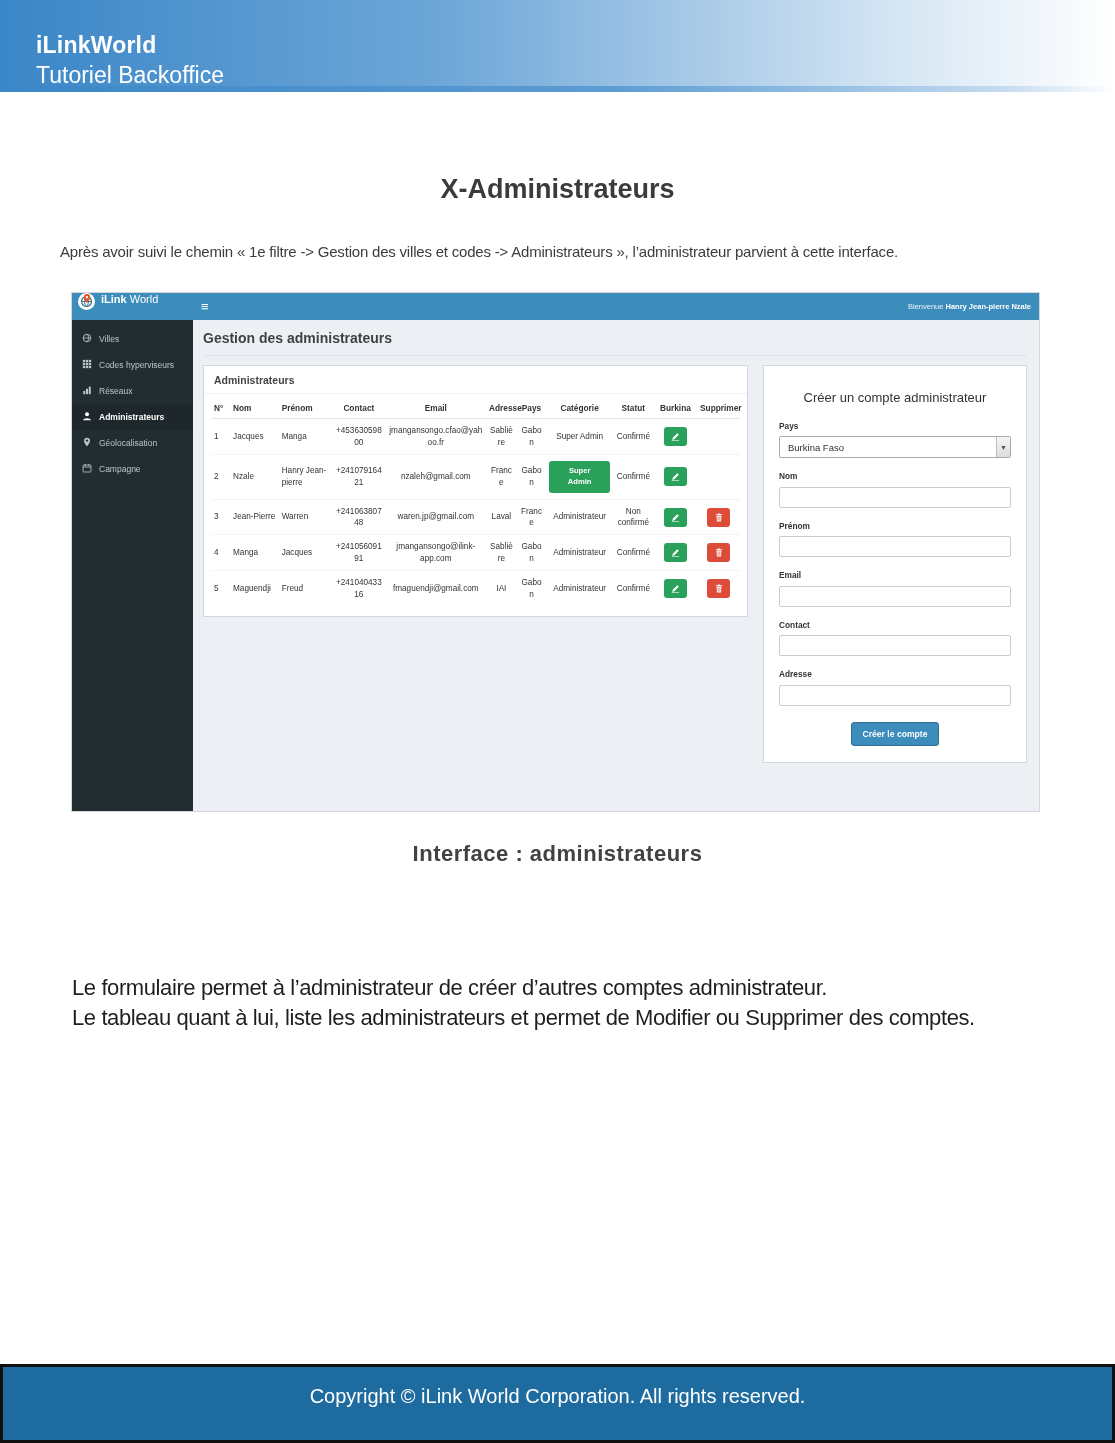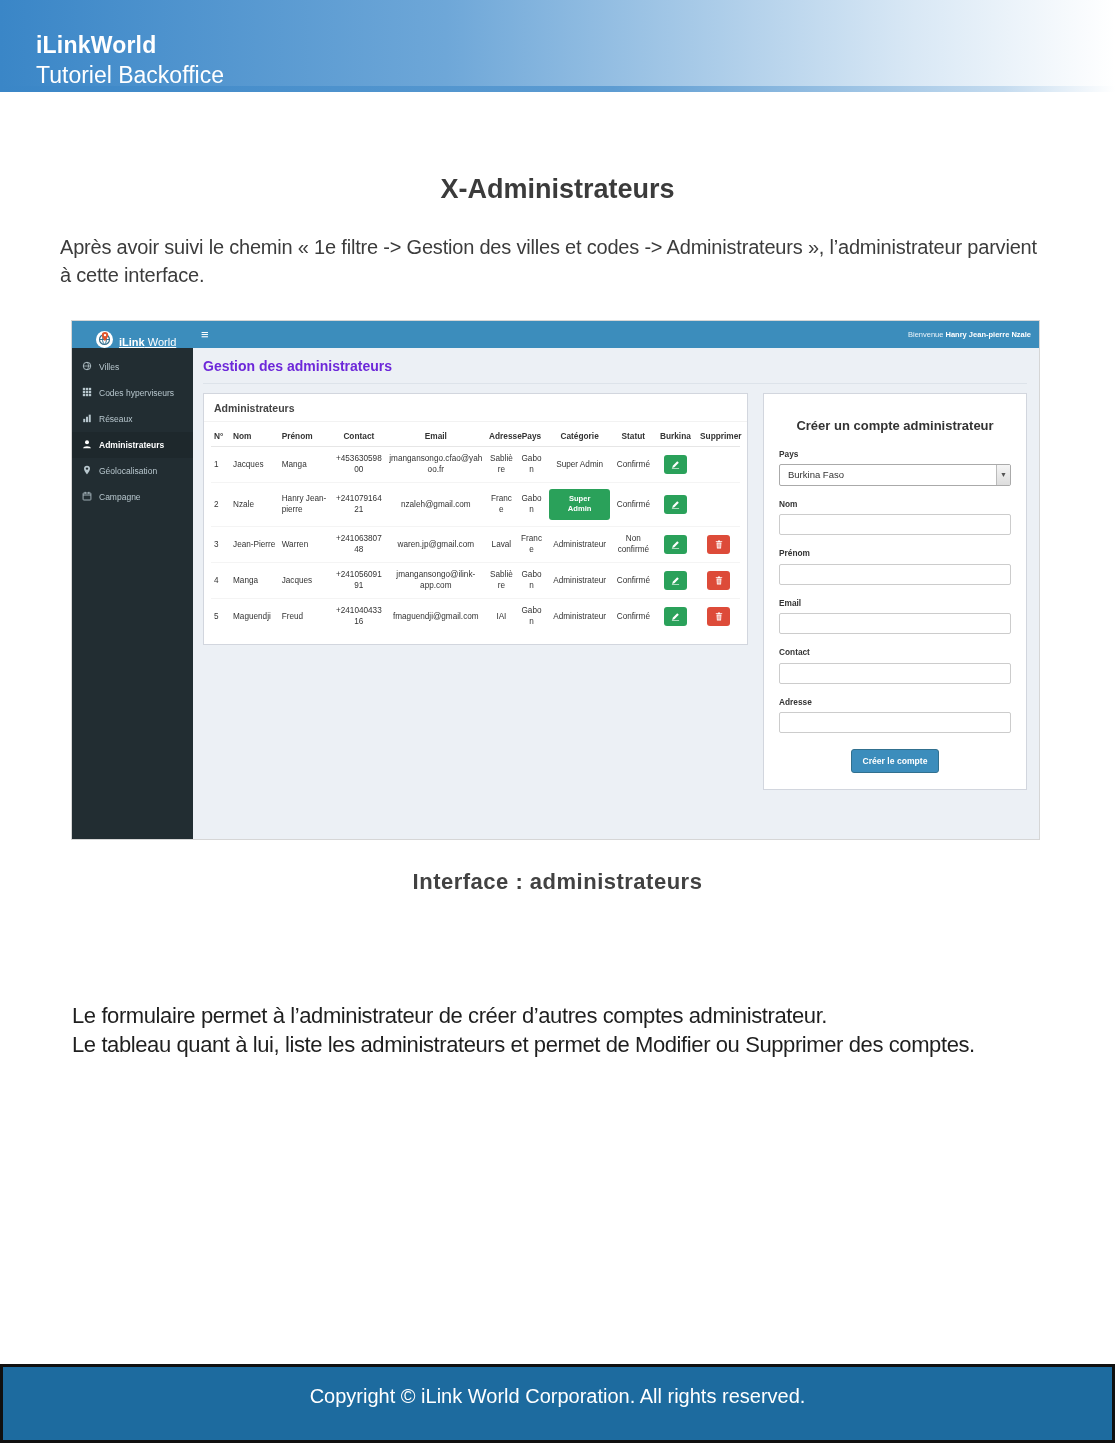--- a/index.html
+++ b/index.html
@@ -14,57 +14,57 @@
     font-family:"Liberation Sans",sans-serif;color:#3f3f3f;overflow:hidden;
   }
   
   .doc-header{height:86px;background:linear-gradient(to right,var(--hdr-start) 0%,#6ea7d8 40%,#d9e8f5 82%,#ffffff 100%);
     padding:32px 0 0 36px;color:#fff;}
   .doc-header .l1{font-size:23px;font-weight:700;letter-spacing:.2px;}
   .doc-header .l2{font-size:23px;font-weight:400;margin-top:3px;}
   .doc-header-strip{height:6px;background:linear-gradient(to right,var(--hdr-start) 0%,#5d9cd2 55%,#c4dbef 90%,#fff 100%);}
   
   .doc-title{margin-top:82px;text-align:center;font-size:27px;font-weight:700;color:#3b3b3b;}
-  .doc-intro{margin:28px 60px 0 60px;font-size:20px;line-height:1.42;letter-spacing:-.2px;color:#3c3c3c;max-width:990px;}
+  .doc-intro{margin:36px 60px 0 60px;font-size:15px;line-height:1.42;letter-spacing:-.2px;color:#3c3c3c;max-width:990px;}
   
   .shot{width:967px;height:518px;margin:31px 0 0 72px;outline:1px solid #d6d6d6;
     font-family:"Liberation Sans",sans-serif;display:flex;flex-direction:column;background:#fff;}
   .shot-navbar{height:27px;background:var(--navbar-blue);display:flex;align-items:stretch;color:#fff;flex:0 0 27px;}
-  .brand{width:121px;display:flex;align-items:flex-end;gap:6px;padding-left:24px;background:var(--navbar-blue);text-decoration:underline;}
+  .brand{width:121px;display:flex;align-items:flex-start;gap:6px;padding-left:6px;background:var(--navbar-blue);}
   .logo-wrap{position:relative;width:17px;height:17px;}
   .logo-circle{width:17px;height:17px;border-radius:50%;background:#fff;display:flex;align-items:center;justify-content:center;}
   .logo-pin{position:absolute;top:-3px;left:5px;}
   .brand-text{font-size:11px;color:#fff;}
   .brand-text b{font-weight:700;}
   .navbar-main{flex:1;display:flex;align-items:center;justify-content:space-between;padding:0 8px;}
   .hamburger{font-size:13px;color:#fff;cursor:pointer;line-height:1;}
   .welcome{font-size:7.5px;color:#eaf3fa;padding-left:12px;}
   .welcome b{color:#fff;}
   .shot-body{flex:1;display:flex;min-height:0;}
   .sidebar{width:121px;background:var(--sidebar-dark);flex:0 0 121px;padding-top:6px;}
   .side-item{display:flex;align-items:center;gap:7px;padding:7px 4px 7px 10px;font-size:8.5px;color:#b8c7ce;cursor:pointer;}
   .side-item svg{flex:0 0 auto;}
   .side-item.active{color:#fff;background:#1e282c;font-weight:700;}
   .content{flex:1;background:var(--content-bg);padding:8px 12px 8px 10px;min-width:0;}
-  .content-title{font-size:14px;font-weight:700;color:#6d28d9;padding:2px 0 9px 0;border-bottom:1px solid #dde3ea;margin-bottom:9px;}
+  .content-title{font-size:14px;font-weight:700;color:#404040;padding:2px 0 9px 0;border-bottom:1px solid #dde3ea;margin-bottom:9px;}
   .cols{display:flex;align-items:flex-start;gap:15px;}
   .panel{background:#fff;border:1px solid #d2d6de;}
   .table-panel{width:552px;}
   .panel-head{font-size:10.5px;font-weight:700;color:#444;padding:8px 10px 7px 10px;border-bottom:1px solid #f2f2f2;}
   table.admins{width:calc(100% - 14px);margin:4px 7px 10px 7px;border-collapse:collapse;table-layout:fixed;}
   table.admins th{font-size:8.3px;font-weight:700;color:#333;padding:5px 3px;border-bottom:1px solid #e6e6e6;text-align:center;}
   table.admins th.al,table.admins td.al{text-align:left;}
   table.admins td{font-size:8.2px;color:#333;padding:6px 3px;border-bottom:1px solid #f4f4f4;text-align:center;vertical-align:middle;line-height:1.4;word-wrap:break-word;}
   table.admins tr:last-child td{border-bottom:none;}
   .btn-edit{display:inline-flex;align-items:center;justify-content:center;width:23px;height:19px;background:var(--green);border:none;border-radius:3px;cursor:pointer;}
   .btn-del{display:inline-flex;align-items:center;justify-content:center;width:23px;height:19px;background:var(--red);border:none;border-radius:3px;cursor:pointer;}
   .badge-superadmin{display:inline-block;background:var(--green);color:#fff;font-size:7.6px;font-weight:700;padding:5px 7px;border-radius:3px;cursor:pointer;}
   
   .form-panel{width:267px;padding:14px 15px 16px 15px;}
-  .form-title{font-size:13px;color:#333;text-align:center;margin:10px 0 16px 0;font-weight:700;}
+  .form-title{font-size:13px;color:#333;text-align:center;margin:10px 0 16px 0;font-weight:400;}
   .fgroup{margin-bottom:13px;}
   .fgroup label{display:block;font-size:8.3px;font-weight:700;color:#333;margin-bottom:5px;}
   .fgroup input{width:100%;height:21px;border:1px solid #ccc;border-radius:2px;font-size:9px;padding:0 5px;font-family:"Liberation Sans",sans-serif;}
   .select-box{position:relative;width:100%;height:22px;border:1px solid #aaa;border-radius:2px;background:#fff;display:flex;align-items:center;cursor:pointer;}
   .select-value{font-size:9.5px;color:#333;padding-left:8px;flex:1;}
   .select-arrow{width:14px;align-self:stretch;background:linear-gradient(#f5f5f5,#ddd);border-left:1px solid #bbb;display:flex;align-items:center;justify-content:center;font-size:7px;color:#555;}
   .form-btn-row{text-align:center;margin-top:16px;}
   .btn-create{background:var(--btn-blue);color:#fff;border:1px solid #31708f;border-radius:3px;font-size:8.6px;font-weight:700;padding:6px 11px;cursor:pointer;font-family:"Liberation Sans",sans-serif;}
   
   .caption{margin-top:30px;text-align:center;font-size:22px;font-weight:700;color:#424242;letter-spacing:.5px;}

